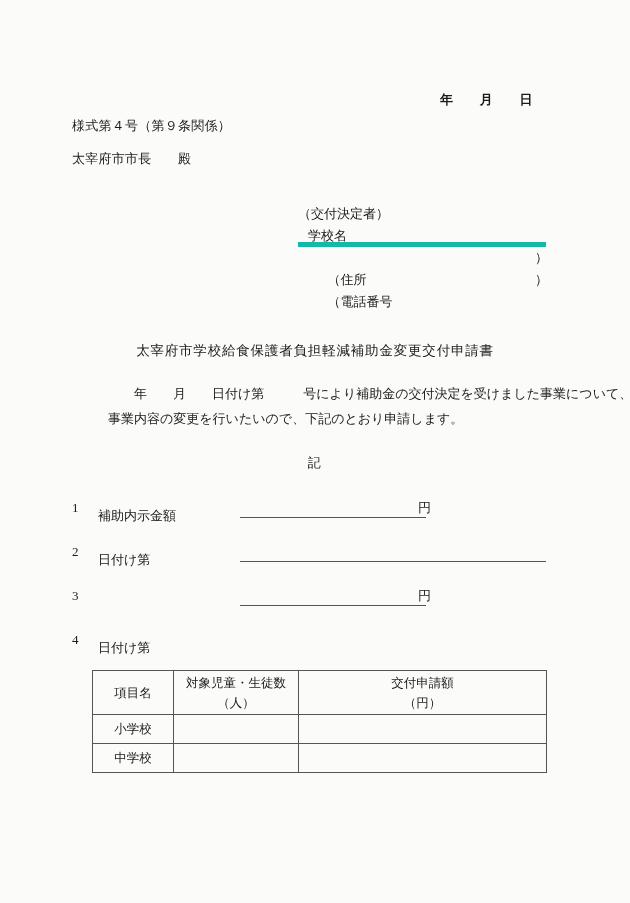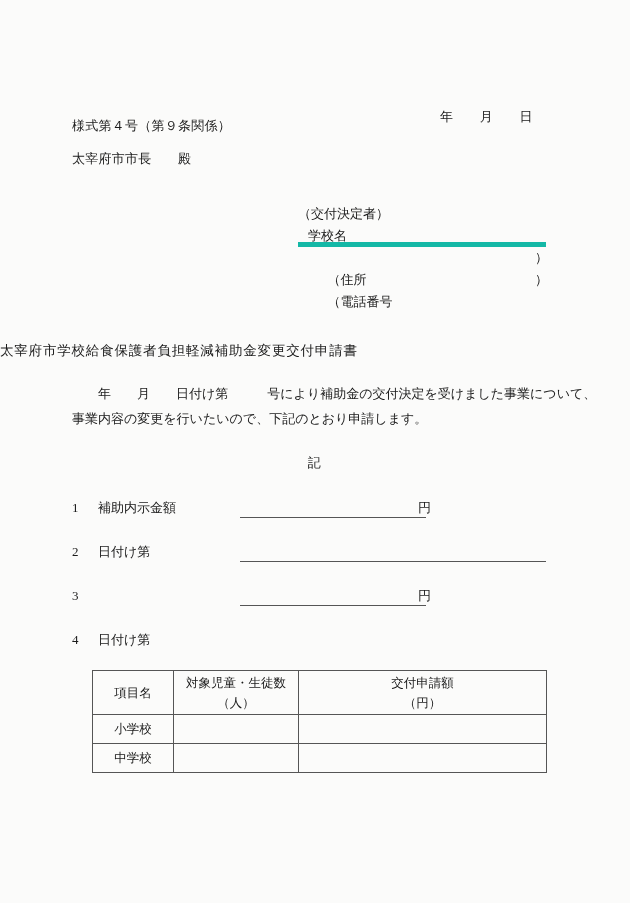--- a/index.html
+++ b/index.html
@@ -32,22 +32,23 @@
   }
 
   
   #form-number {
     left: 72px;
     top: 80px;
     margin-top: 36px;
   }
   #date-line {
     left: 440px;
-    top: 107px;
+    top: 90px;
     letter-spacing: 0.02em;
+    font-weight: bold;
   }
   #addressee {
     left: 72px;
     top: 149px;
   }
 
   
   #applicant-block {
     position: absolute;
     left: 298px;
@@ -77,37 +78,39 @@
     position: absolute;
     right: 0px;
     top: 0;
   }
 
   
   #doc-title {
     left: 0;
     top: 341px;
     width: 630px;
+    text-align: center;
     font-size: 13.5px;
     letter-spacing: 0.06em;
   }
 
   
   #body-paragraph {
     position: absolute;
     left: 72px;
     top: 381px;
     width: 476px;
     font-size: 13px;
     line-height: 25px;
     text-align: justify;
   }
   #body-paragraph .ln {
     display: block;
     white-space: pre;
+    margin-left: 36px;
   }
 
   
   #ki-marker {
     left: 0;
     top: 453px;
     width: 630px;
     text-align: center;
     letter-spacing: 0.1em;
   }
@@ -123,21 +126,21 @@
   }
   .item .num {
     position: absolute;
     left: 0;
     top: 0;
     white-space: pre;
   }
   .item .label {
     position: absolute;
     left: 26px;
-    top: 0;
+    top: 8px;
     white-space: pre;
   }
   .item .blank {
     position: absolute;
     top: 0;
     height: 21px;
     border-bottom: 1px solid #555;
     box-sizing: border-box;
   }
   .item .unit {

